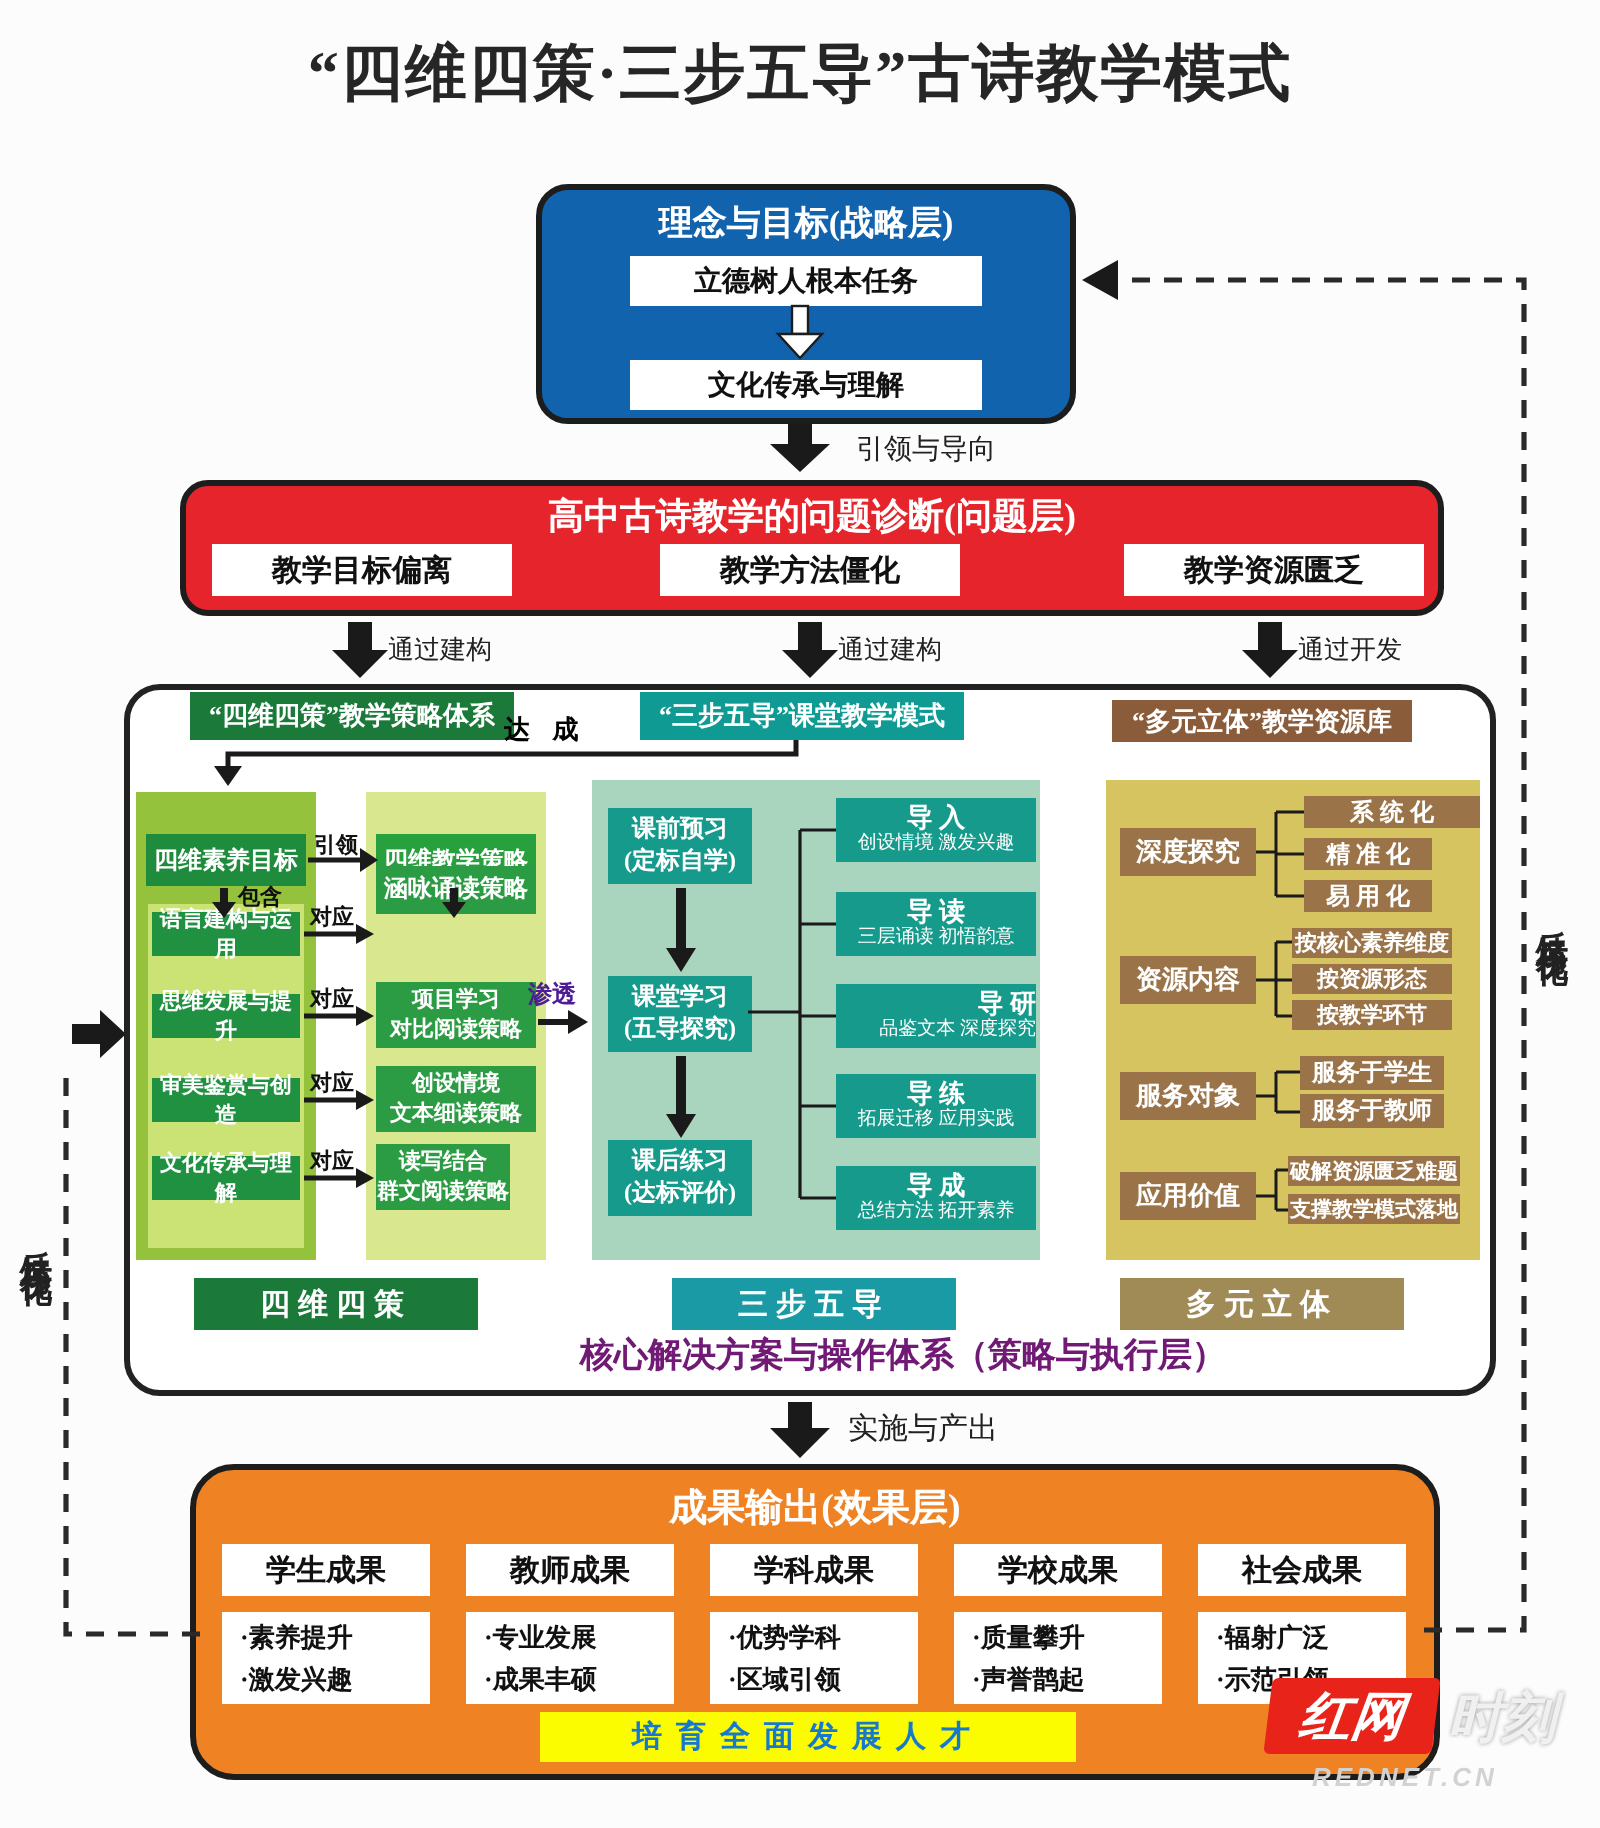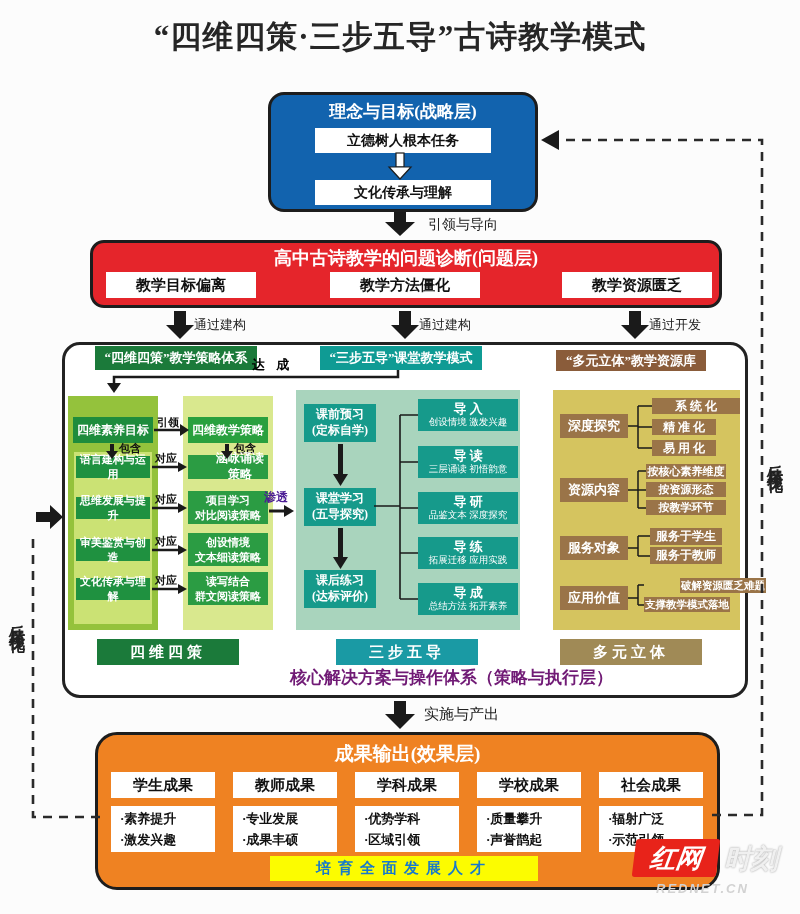--- a/index.html
+++ b/index.html
@@ -107,26 +107,26 @@
 
   <div class="abs small-label" style="left:157px; top:415px;">引领</div>
   <div class="abs small-label" style="left:119px; top:441px;">包含</div>
   <div class="abs small-label" style="left:234px; top:441px;">包含</div>
 
   <div class="abs ctr gitem" style="left:76px; top:456px; width:74px; height:22px;">语言建构与运用</div>
   <div class="abs ctr gitem" style="left:76px; top:497px; width:74px; height:22px;">思维发展与提升</div>
   <div class="abs ctr gitem" style="left:76px; top:539px; width:74px; height:22px;">审美鉴赏与创造</div>
   <div class="abs ctr gitem" style="left:76px; top:578px; width:74px; height:22px;">文化传承与理解</div>
 
-  <div class="abs ctr sitem ml" style="left:188px; top:455px; width:80px; height:24px; font-size:12px;padding-left:24px;">涵咏诵读策略</div>
+  <div class="abs ctr sitem ml" style="left:188px; top:433px; width:80px; height:24px; font-size:12px;">涵咏诵读策略</div>
   <div class="abs ctr sitem ml" style="left:188px; top:491px; width:80px; height:33px;">项目学习
 对比阅读策略</div>
   <div class="abs ctr sitem ml" style="left:188px; top:533px; width:80px; height:33px;">创设情境
 文本细读策略</div>
-  <div class="abs ctr sitem ml" style="left:188px; top:572px; width:80px; height:33px;">读写结合
+  <div class="abs ctr sitem ml" style="left:188px; top:572px; width:67px; height:33px;">读写结合
 群文阅读策略</div>
 
   <div class="abs small-label" style="left:155px; top:451px;">对应</div>
   <div class="abs small-label" style="left:155px; top:492px;">对应</div>
   <div class="abs small-label" style="left:155px; top:534px;">对应</div>
   <div class="abs small-label" style="left:155px; top:573px;">对应</div>
   <div class="abs shentou-label" style="left:264px; top:489px;">渗透</div>
 
   <div class="abs panelM"></div>
   <div class="abs ctr step ml" style="top:404px;">课前预习
@@ -137,21 +137,21 @@
 (达标评价)</div>
 
   <div class="abs ctr guide" style="top:399px;">
     <div class="gt">导 入</div>
     <div class="gs">创设情境 激发兴趣</div>
   </div>
   <div class="abs ctr guide" style="top:446px;">
     <div class="gt">导 读</div>
     <div class="gs">三层诵读 初悟韵意</div>
   </div>
-  <div class="abs ctr guide" style="top:492px;">
+  <div class="abs ctr guide" style="top:492px;align-items:flex-end;">
     <div class="gt">导 研</div>
     <div class="gs">品鉴文本 深度探究</div>
   </div>
   <div class="abs ctr guide" style="top:537px;">
     <div class="gt">导 练</div>
     <div class="gs">拓展迁移 应用实践</div>
   </div>
   <div class="abs ctr guide" style="top:583px;">
     <div class="gt">导 成</div>
     <div class="gs">总结方法 拓开素养</div>
@@ -166,21 +166,21 @@
   <div class="abs ctr rlabel" style="top:478px;">资源内容</div>
   <div class="abs ctr ritem" style="left:646px; top:464px; width:80px; height:15px; font-size:11px;">按核心素养维度</div>
   <div class="abs ctr ritem" style="left:646px; top:482px; width:80px; height:15px; font-size:11px;">按资源形态</div>
   <div class="abs ctr ritem" style="left:646px; top:500px; width:80px; height:15px; font-size:11px;">按教学环节</div>
 
   <div class="abs ctr rlabel" style="top:536px;">服务对象</div>
   <div class="abs ctr ritem" style="left:650px; top:528px; width:72px; height:17px; font-size:12px;">服务于学生</div>
   <div class="abs ctr ritem" style="left:650px; top:547px; width:72px; height:17px; font-size:12px;">服务于教师</div>
 
   <div class="abs ctr rlabel" style="top:586px;">应用价值</div>
-  <div class="abs ctr ritem" style="left:680px; top:578px; width:86px; height:15px; font-size:10.5px;">破解资源匮乏难题</div>
+  <div class="abs ctr ritem" style="left:644px; top:578px; width:86px; height:15px; font-size:10.5px;">破解资源匮乏难题</div>
   <div class="abs ctr ritem" style="left:644px; top:597px; width:86px; height:15px; font-size:10.5px;">支撑教学模式落地</div>
 
   <div class="abs ctr footer-label" style="left:97px; background:#1b7a3a;">四维四策</div>
   <div class="abs ctr footer-label" style="left:336px; background:#1a9aa4;">三步五导</div>
   <div class="abs ctr footer-label" style="left:560px; background:#a08a56;">多元立体</div>
   <div class="abs ctr caption">核心解决方案与操作体系（策略与执行层）</div>
   <div class="abs conn-label" style="left:424px; top:705px; font-size:15px;">实施与产出</div>
 
   <div class="abs orange-box"></div>
   <div class="abs ctr orange-title">成果输出(效果层)</div>

